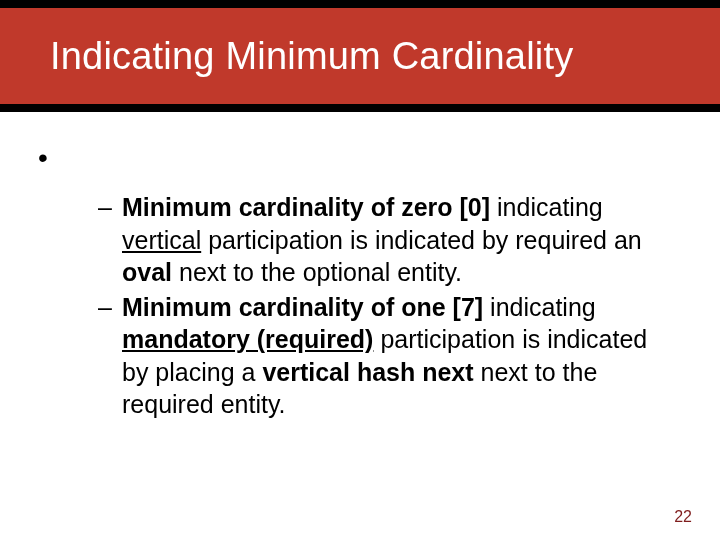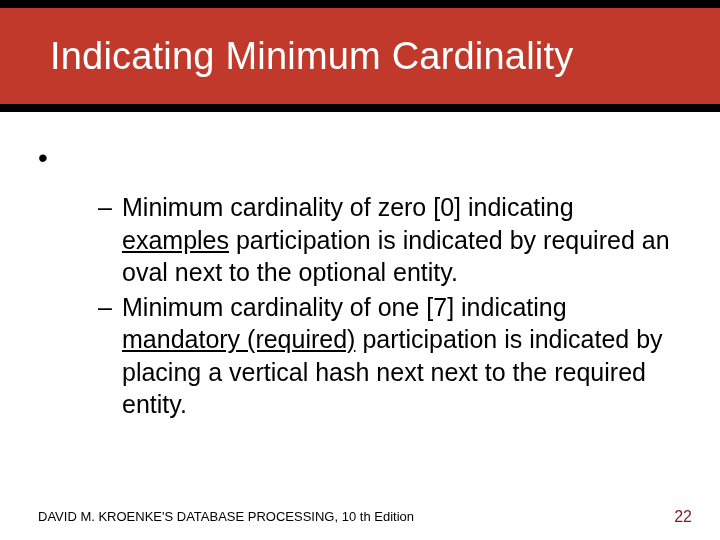--- a/index.html
+++ b/index.html
@@ -63,21 +63,21 @@
   .sub-row .dash {
     font-size: 25px;
     width: 24px;
     flex-shrink: 0;
     line-height: 1.3;
   }
   .sub-row .body {
     font-size: 25px;
     line-height: 1.3;
   }
-  .b { font-weight: 400; }
+  .b { font-weight: 700; }
   .u { text-decoration: underline; }
   .footer {
     position: absolute;
     bottom: 14px;
     left: 38px;
     right: 28px;
     display: flex;
     justify-content: space-between;
     align-items: flex-end;
     font-size: 13px;
@@ -101,32 +101,31 @@
 
   <div class="bullet-row">
     <div class="dot">•</div>
   </div>
 
   <div class="sublist">
 
     <div class="sub-row">
       <div class="dash">–</div>
       <div class="body">
-        <span class="b">Minimum cardinality of zero [0]</span><span> indicating </span><span class="u">examples</span><span> participation is indicated by required an </span><span class="b">oval</span><span> next to the optional entity.</span>
+        <span class="b">Minimum cardinality of zero [0]</span><span> indicating </span><span class="u">vertical</span><span> participation is indicated by required an </span><span class="b">oval</span><span> next to the optional entity.</span>
       </div>
     </div>
 
     <div class="sub-row">
       <div class="dash">–</div>
       <div class="body">
         <span class="b">Minimum cardinality of one [7]</span><span> indicating </span><span class="b u">mandatory (required)</span><span> participation is indicated by placing a </span><span class="b">vertical hash next</span><span> next to the required entity.</span>
       </div>
     </div>
 
   </div>
 </div>
 
 <div class="footer">
   <div class="footer-left">
-    <div>DAVID M. KROENKE'S DATABASE PROCESSING, 10 th Edition</div>
   </div>
   <div class="footer-right">22</div>
 </div>
 
 </body></html>

